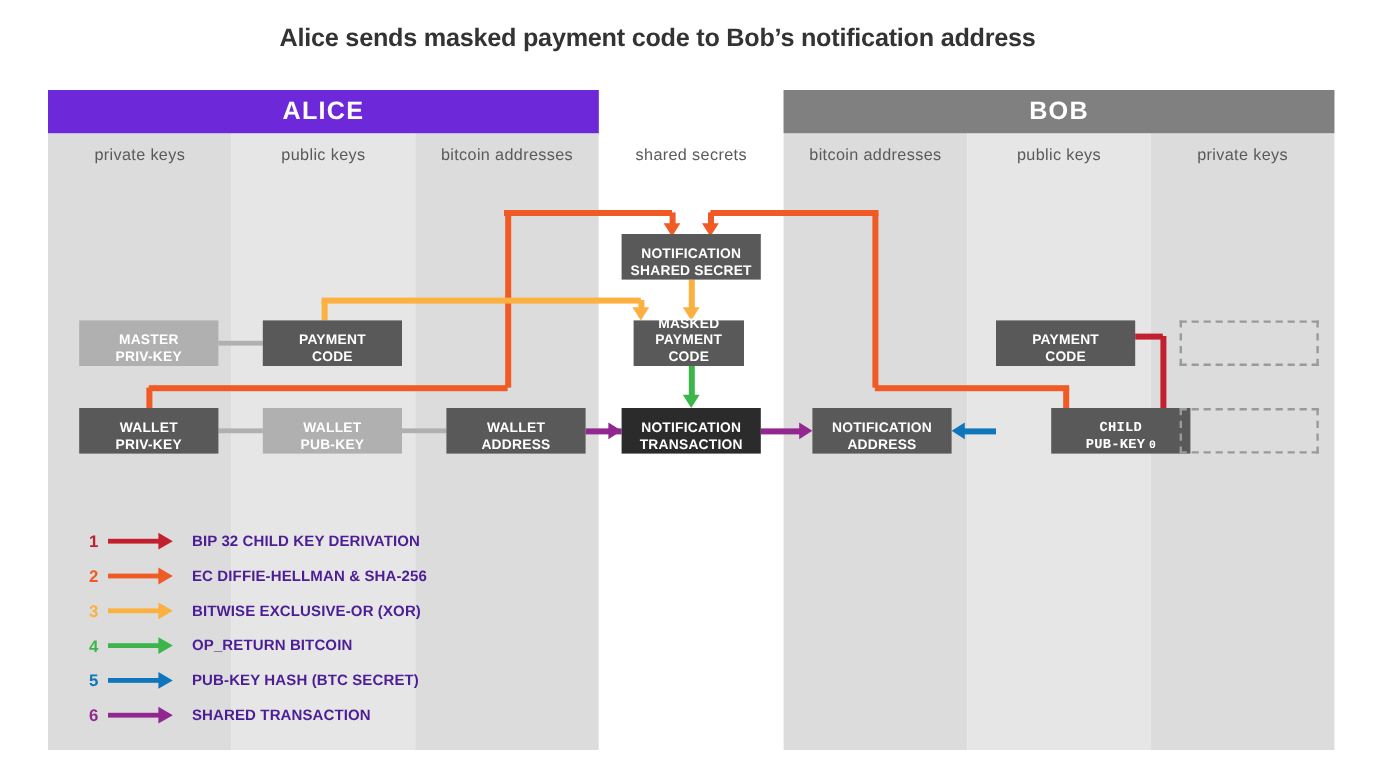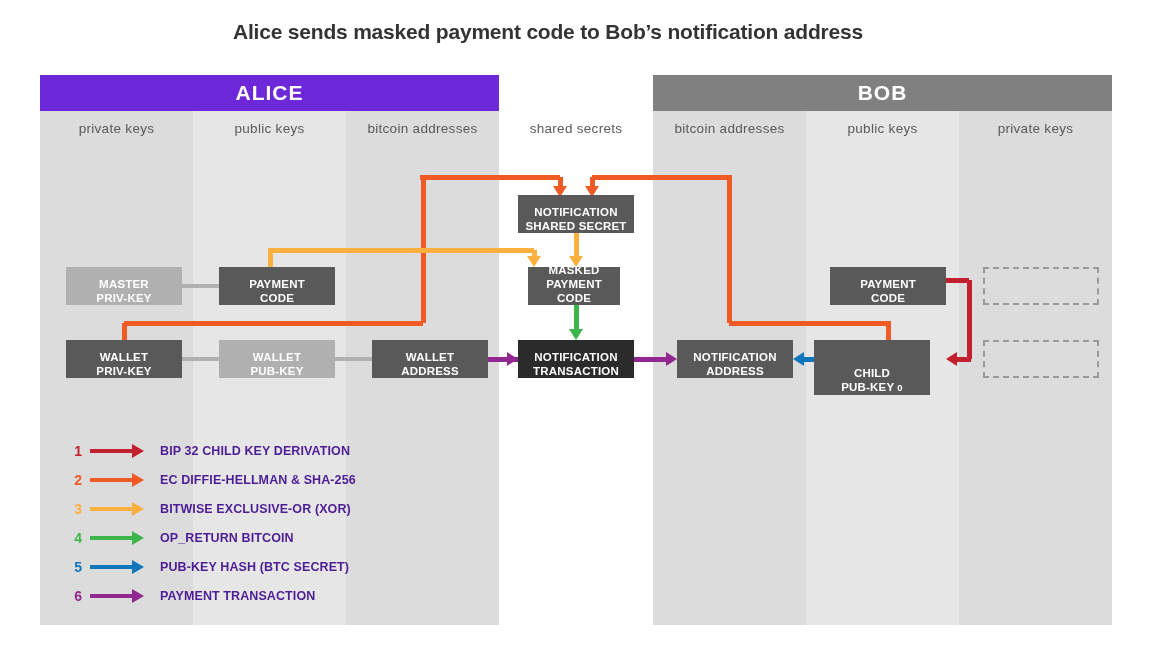--- a/index.html
+++ b/index.html
@@ -139,21 +139,21 @@
       </div>
       <div class="node dark" style="left: 332px; top: 265px; width: 116px; height: 38px;">
         <span>WALLET<br>ADDRESS</span>
       </div>
       <div class="node darker" style="left: 478px; top: 265px; width: 116px; height: 38px;">
         <span>NOTIFICATION<br>TRANSACTION</span>
       </div>
       <div class="node dark" style="left: 637px; top: 265px; width: 116px; height: 38px;">
         <span>NOTIFICATION<br>ADDRESS</span>
       </div>
-      <div class="node dark" style="left: 774px; top: 265px; width: 116px; height: 55px;">
+      <div class="node dark" style="left: 836px; top: 265px; width: 116px; height: 38px; font-family: Liberation Mono, monospace;">
         <span>CHILD<br>PUB-KEY<sub>0</sub></span>
       </div>
       <div class="node dark" style="left: 790px; top: 192px; width: 116px; height: 38px;">
         <span>PAYMENT<br>CODE</span>
       </div>
       <div class="node ghost" style="left: 943px; top: 192px; width: 116px; height: 38px;"></div>
       <div class="node ghost" style="left: 943px; top: 265px; width: 116px; height: 38px;"></div>
     </div>
   <div id="legend">
       <div class="legend-row" style="left: 26px; top: 366px;">
@@ -183,16 +183,16 @@
       <div class="legend-row" style="left: 26px; top: 482px;">
         <div class="legend-num" style="color: rgb(16, 118, 188);">5</div>
         <div class="legend-line" style="background: rgb(16, 118, 188);"></div>
         <div class="legend-head" style="border-left: 12px solid rgb(16, 118, 188);"></div>
         <div class="legend-label">PUB-KEY HASH (BTC SECRET)</div>
       </div>
       <div class="legend-row" style="left: 26px; top: 511px;">
         <div class="legend-num" style="color: rgb(146, 39, 143);">6</div>
         <div class="legend-line" style="background: rgb(146, 39, 143);"></div>
         <div class="legend-head" style="border-left: 12px solid rgb(146, 39, 143);"></div>
-        <div class="legend-label">PAYMENT TRANSACTION</div>
+        <div class="legend-label">SHARED TRANSACTION</div>
       </div>
     </div>
 </div>
 
 </body></html>

